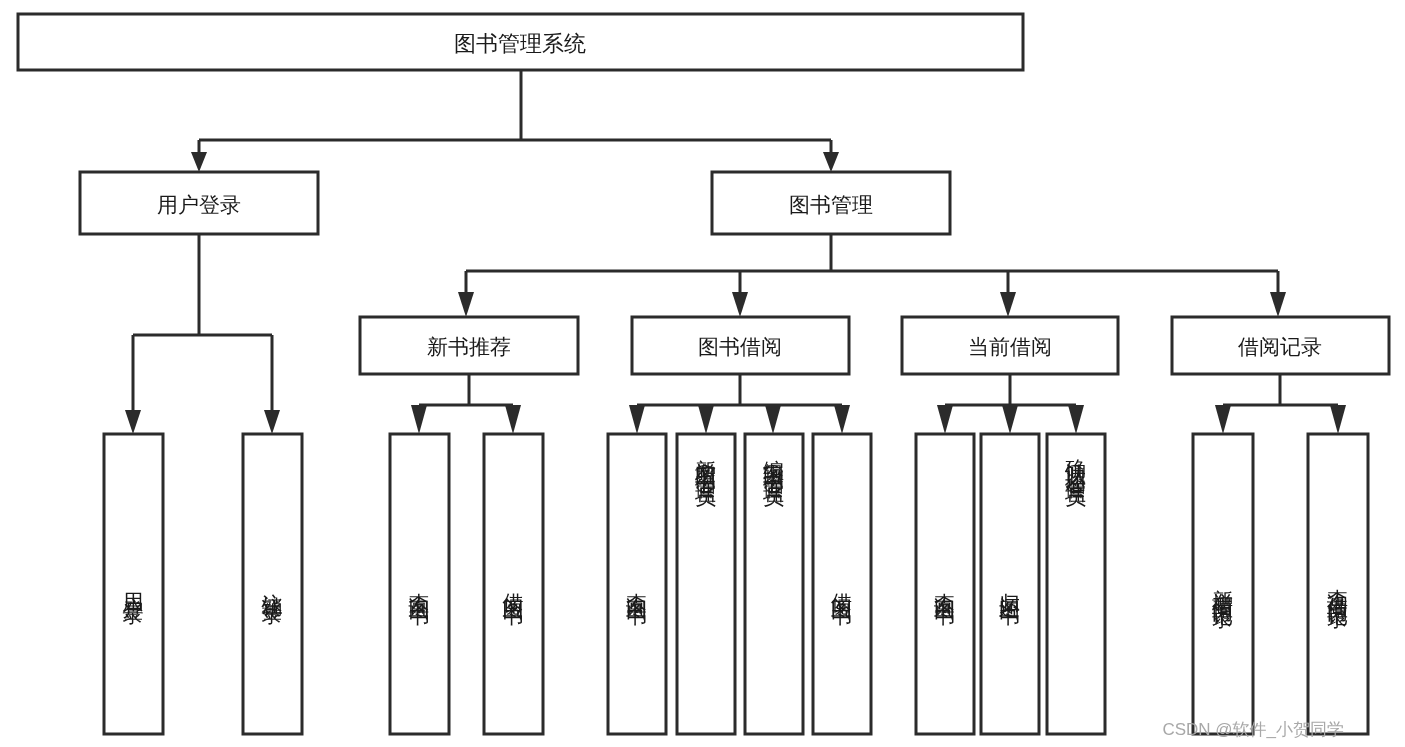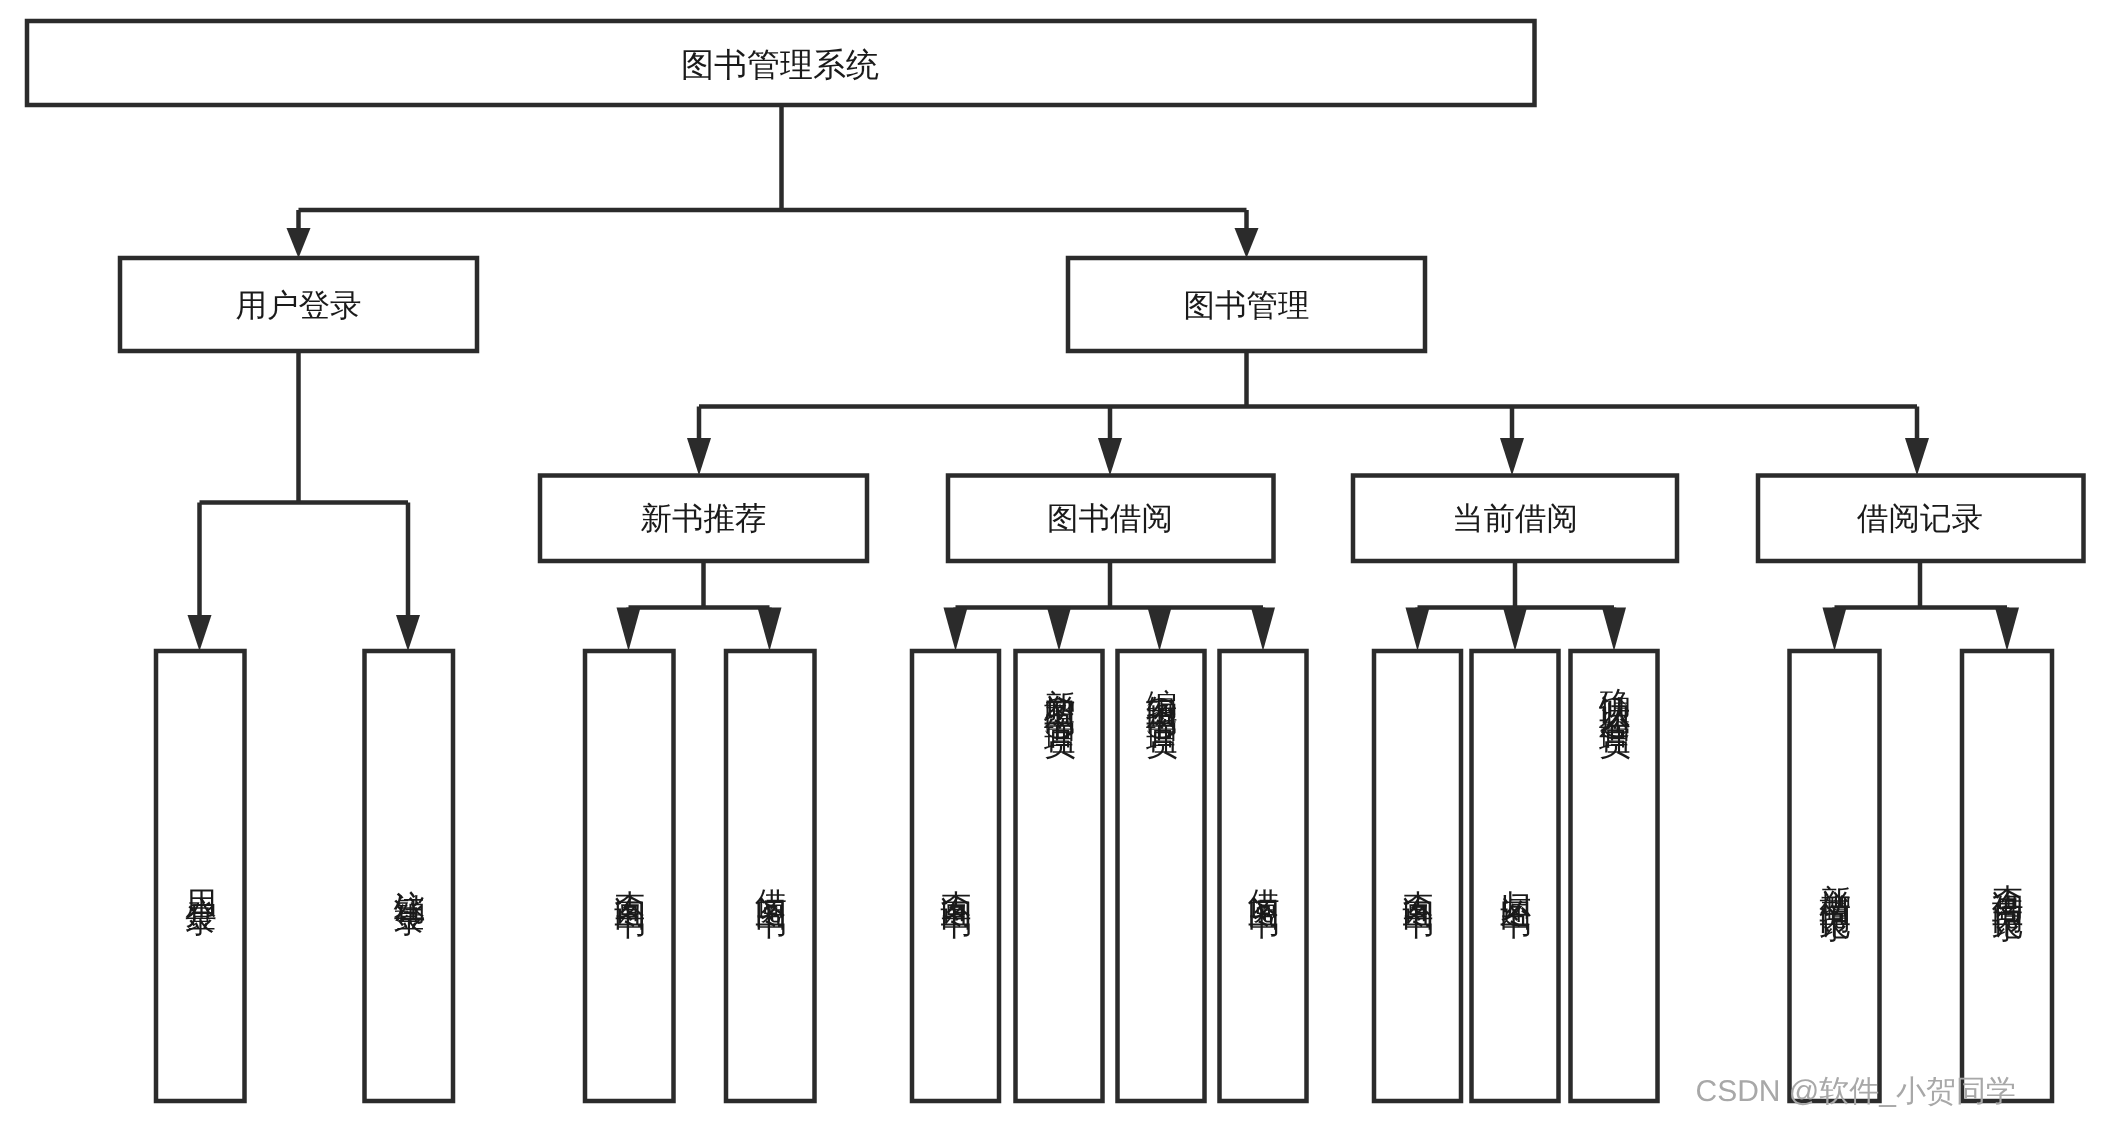--- a/index.html
+++ b/index.html
@@ -70,21 +70,21 @@
     line-height: 1;
     color: #1a1a1a;
     letter-spacing: 4px;
     white-space: nowrap;
   }
   .watermark {
     position: absolute;
     right: 8px;
     bottom: 6px;
     font-family: "Liberation Sans", "DejaVu Sans", sans-serif;
-    font-size: 20px;
+    font-size: 17px;
     color: #a8a8a8;
     white-space: nowrap;
     user-select: none;
   }
 </style>
 </head>
 <body>
 
 <div id="diagram-root">
 

